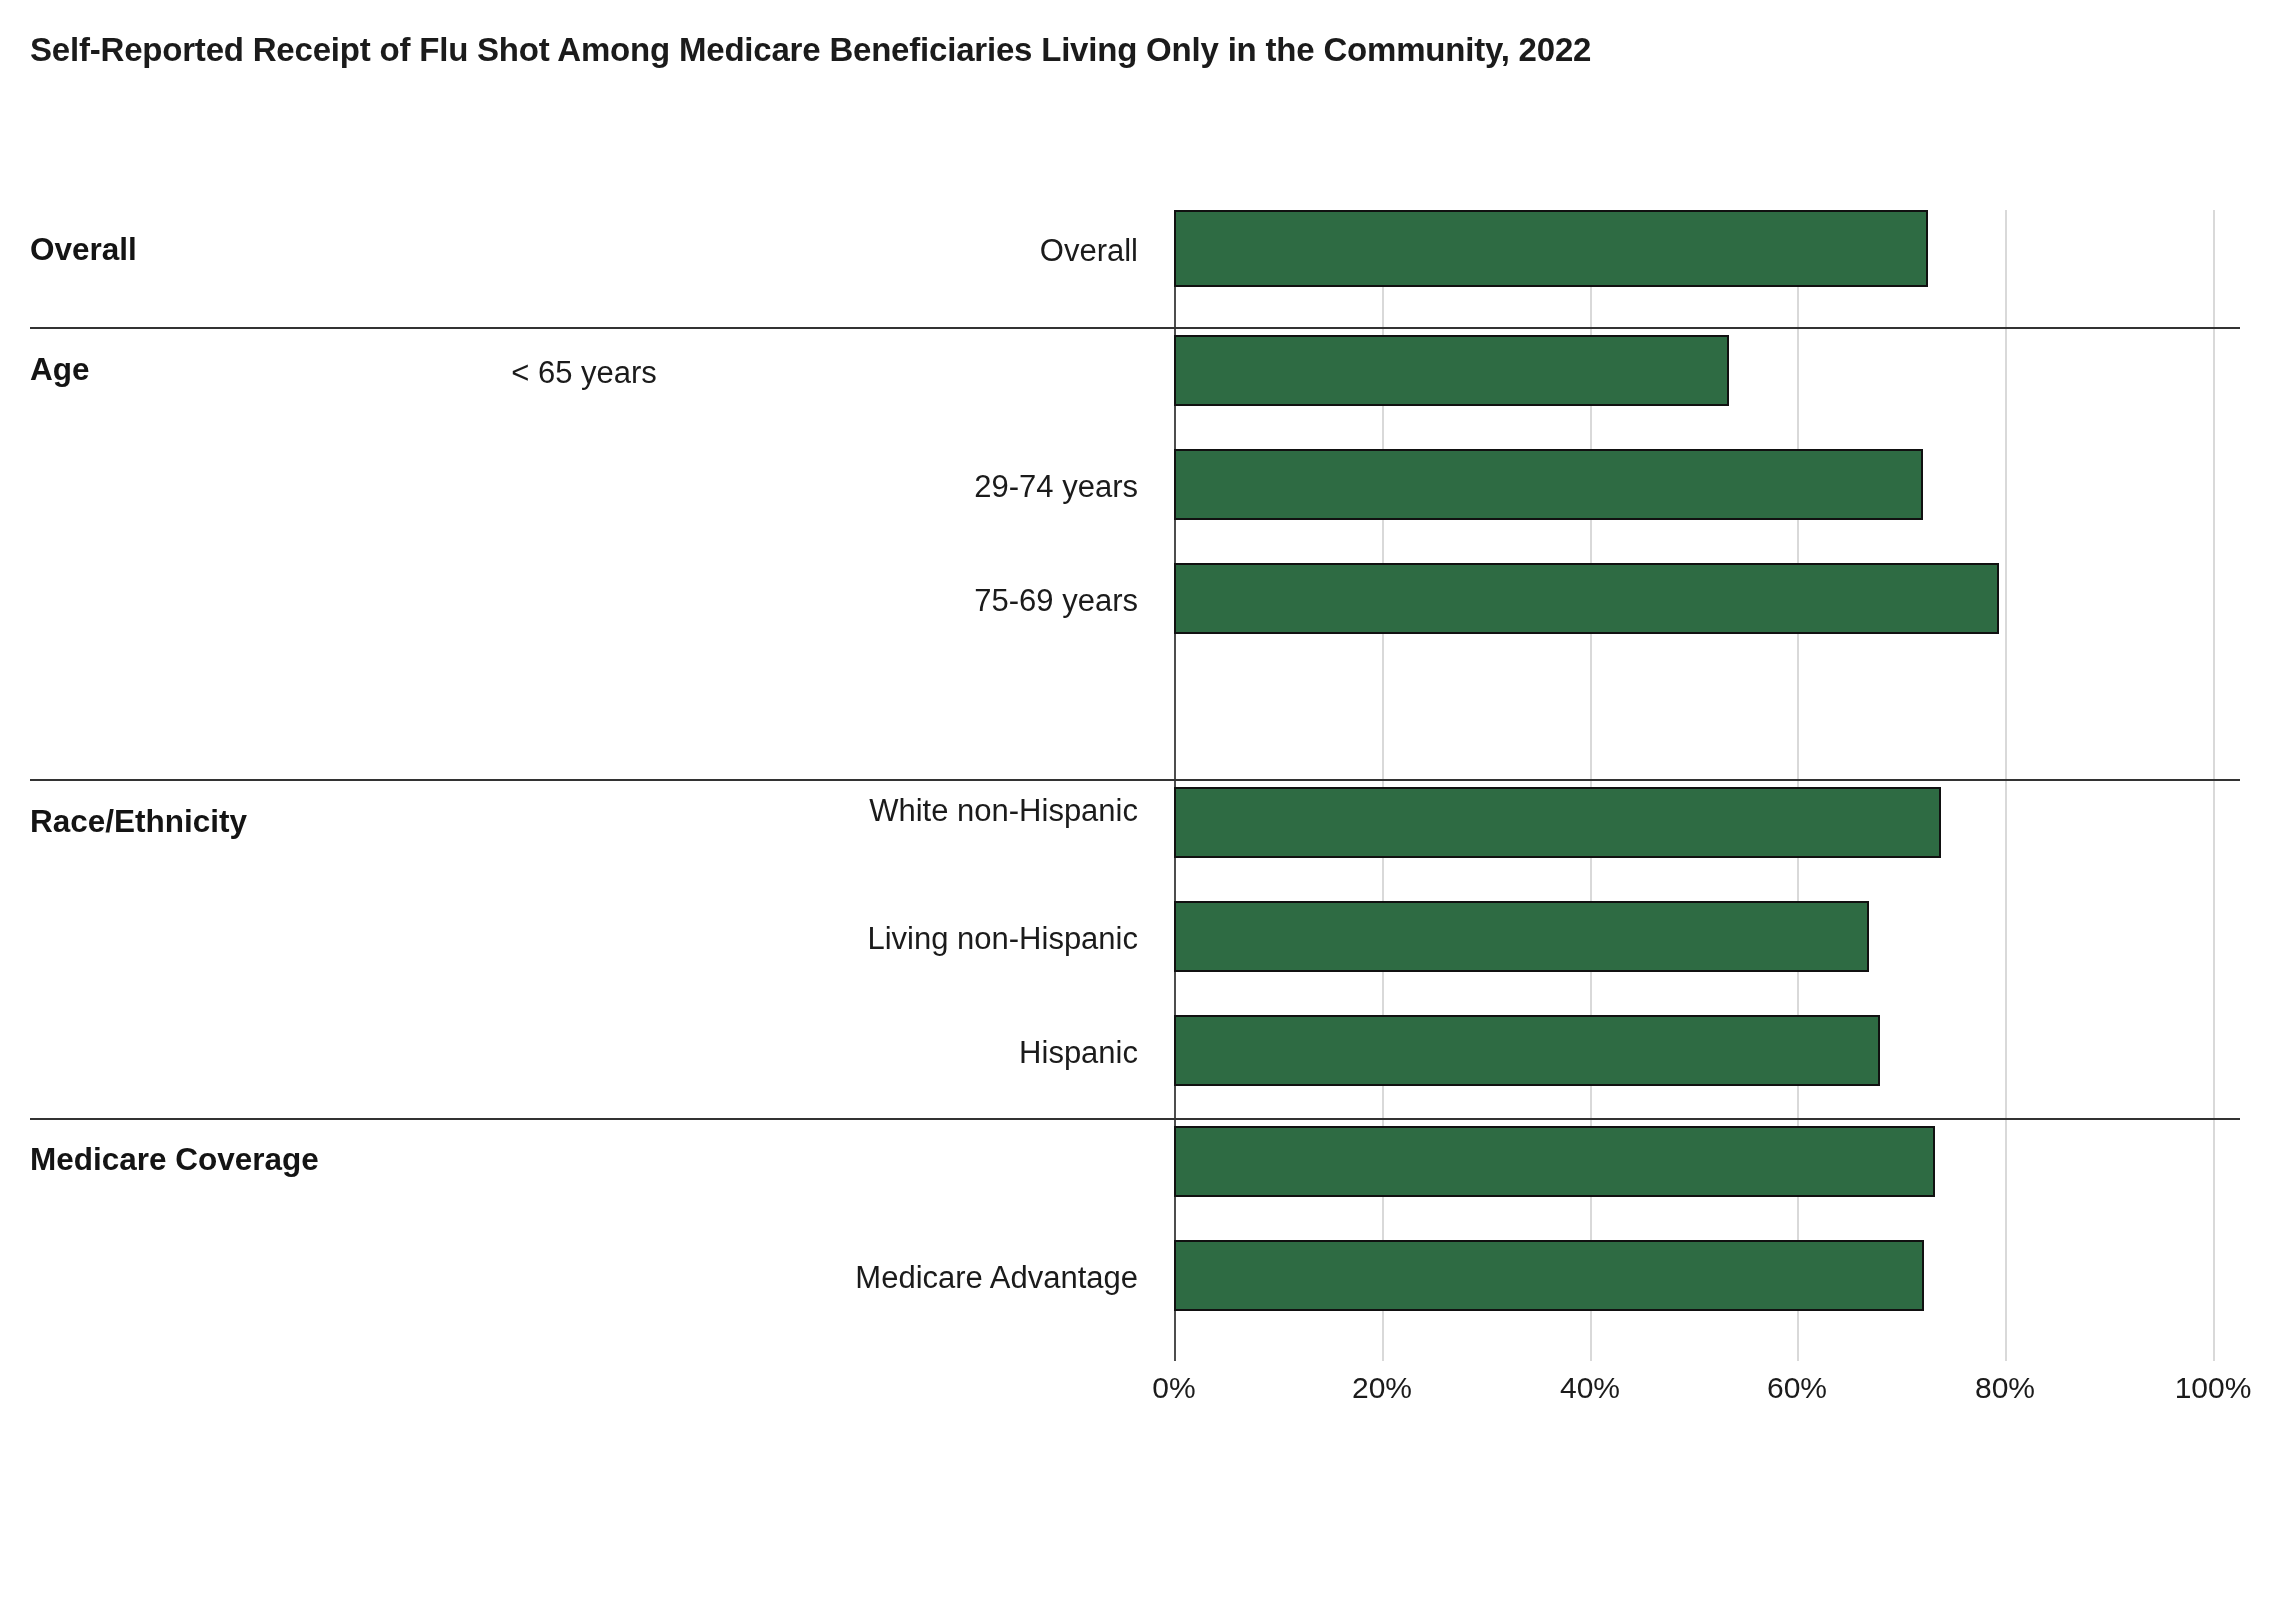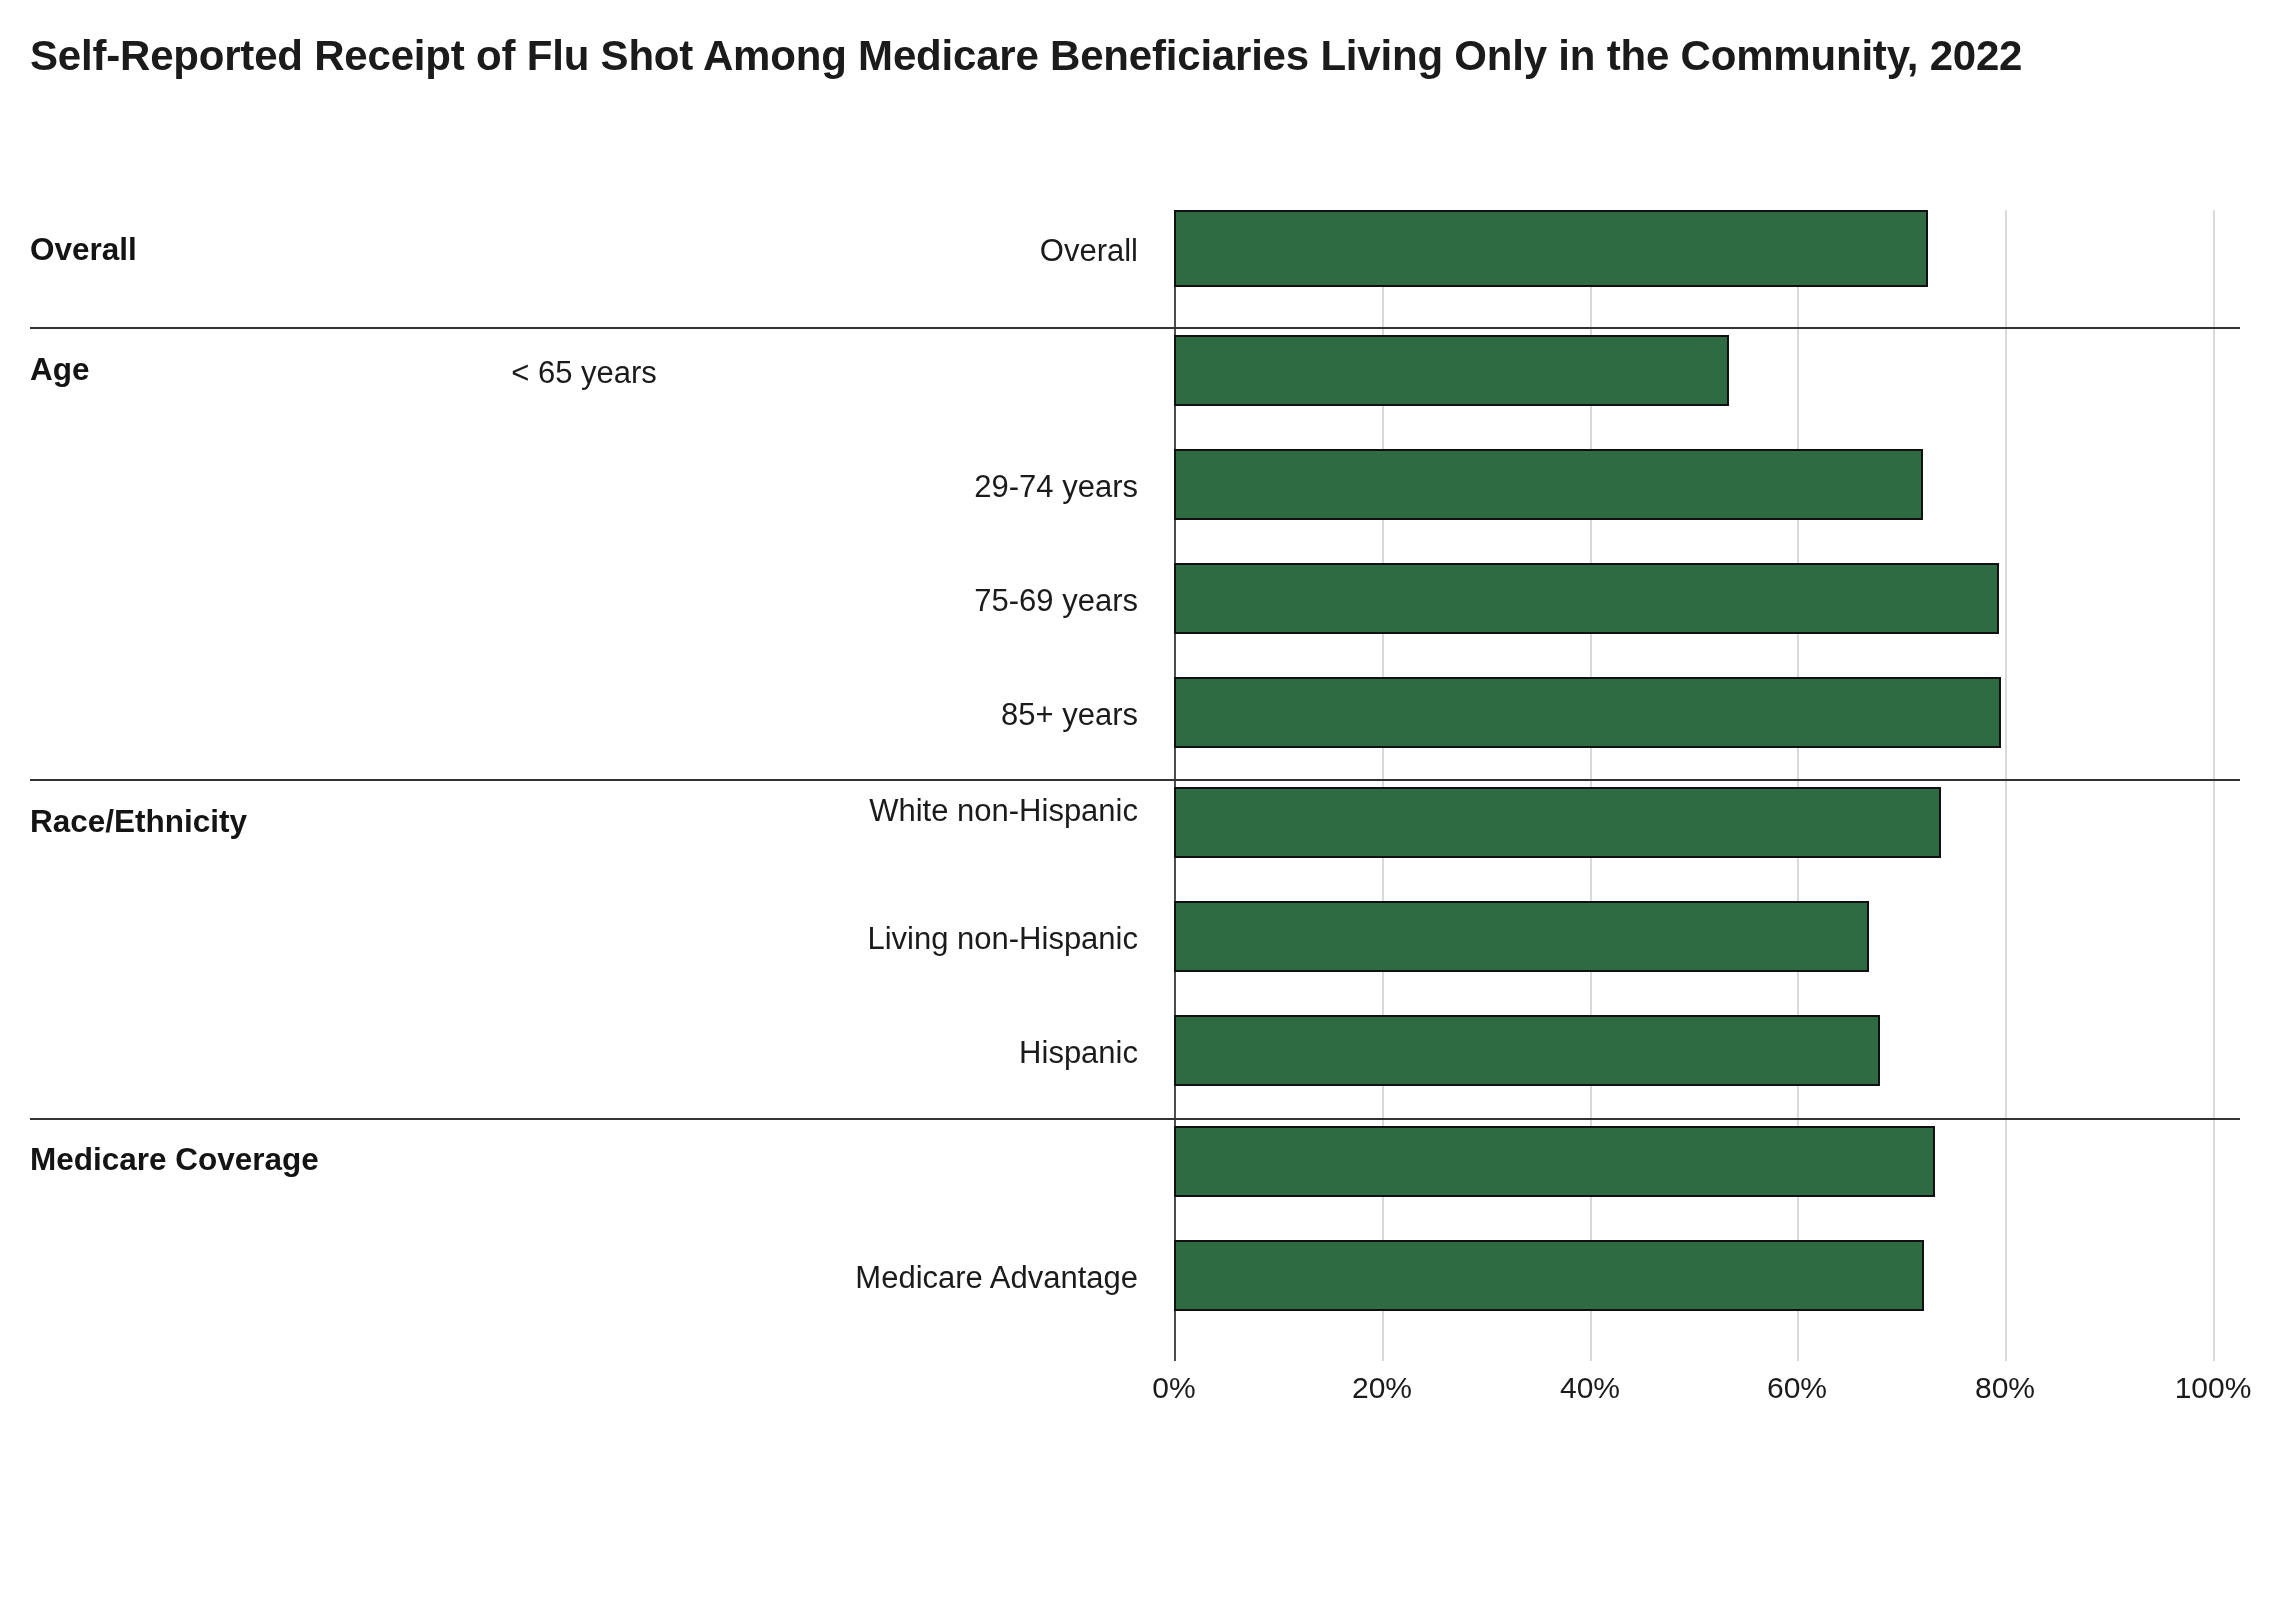--- a/index.html
+++ b/index.html
@@ -22,21 +22,21 @@
     box-sizing: border-box;
     padding: 0;
   }
 
   
   .title {
     position: absolute;
     left: 30px;
     top: 30px;
     width: 2151px;
-    font-size: 42px;
+    font-size: 33px;
     font-weight: bold;
     line-height: 1.22;
     letter-spacing: -0.2px;
     color: #1b1b1b;
   }
 
   
   .chart {
     position: absolute;
     left: 30px;
@@ -172,24 +172,20 @@
       <div class="row" style="top:239px;height:102px;">
         <div class="row-label" style="top:22px;">29-74 years</div>
         <div class="bar" style="top:0px;height:71px;width:749px;"></div>
       </div>
 
       <div class="row" style="top:353px;height:102px;">
         <div class="row-label" style="top:22px;">75-69 years</div>
         <div class="bar" style="top:0px;height:71px;width:825px;"></div>
       </div>
 
-      <div class="row" style="top:467px;height:102px;">
-        <div class="row-label" style="top:22px;">85+ years</div>
-        <div class="bar" style="top:0px;height:71px;width:827px;"></div>
-      </div>
 
       <div class="separator" style="top:569px;"></div>
 
       <div class="group-title" style="top:596px;">Race/Ethnicity</div>
 
       <div class="row" style="top:577px;height:102px;">
         <div class="row-label" style="top:8px;">White non-Hispanic</div>
         <div class="bar" style="top:0px;height:71px;width:767px;"></div>
       </div>
 

